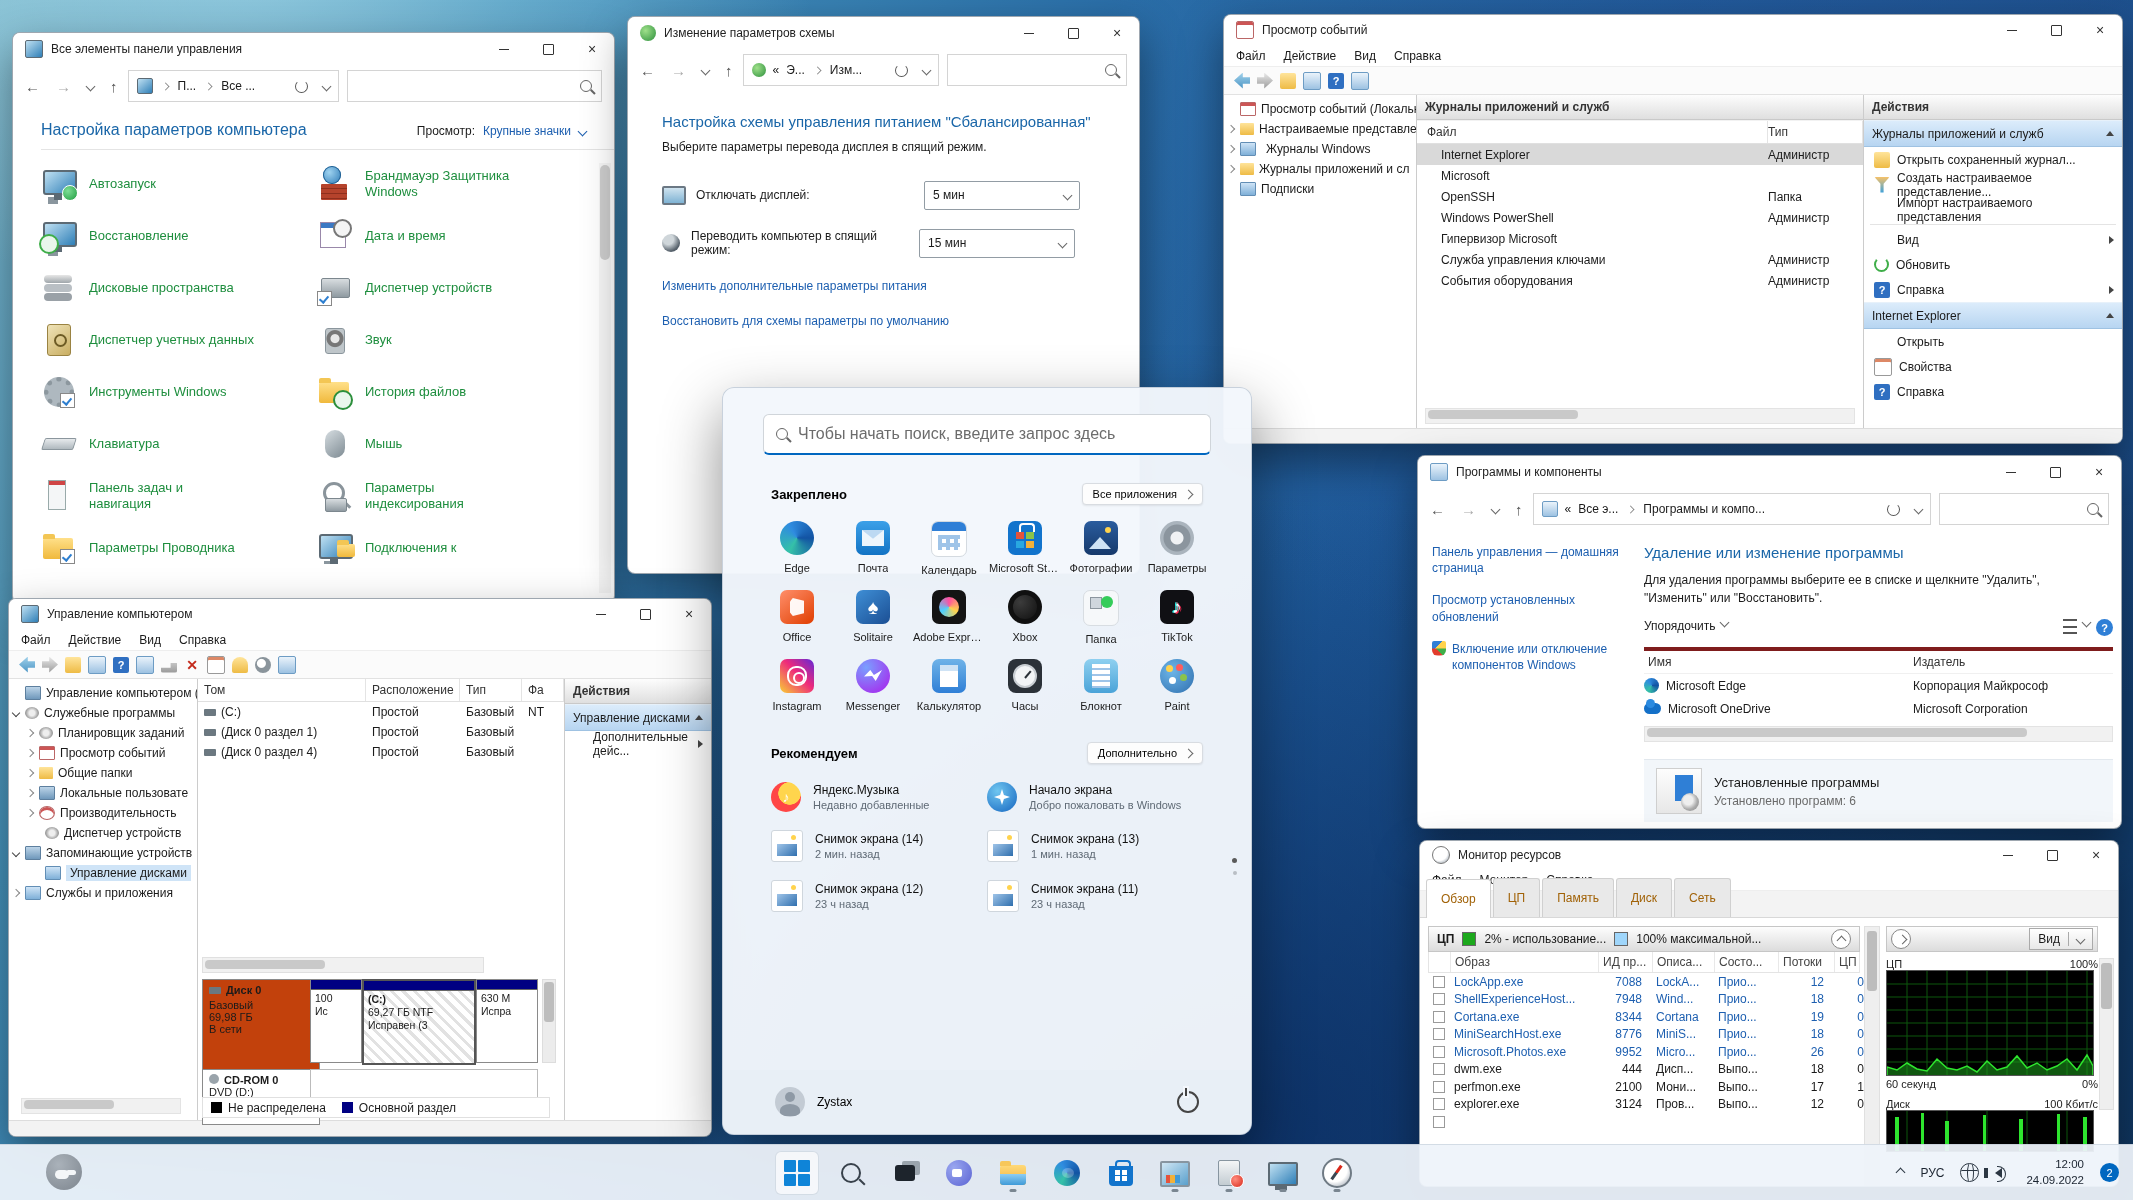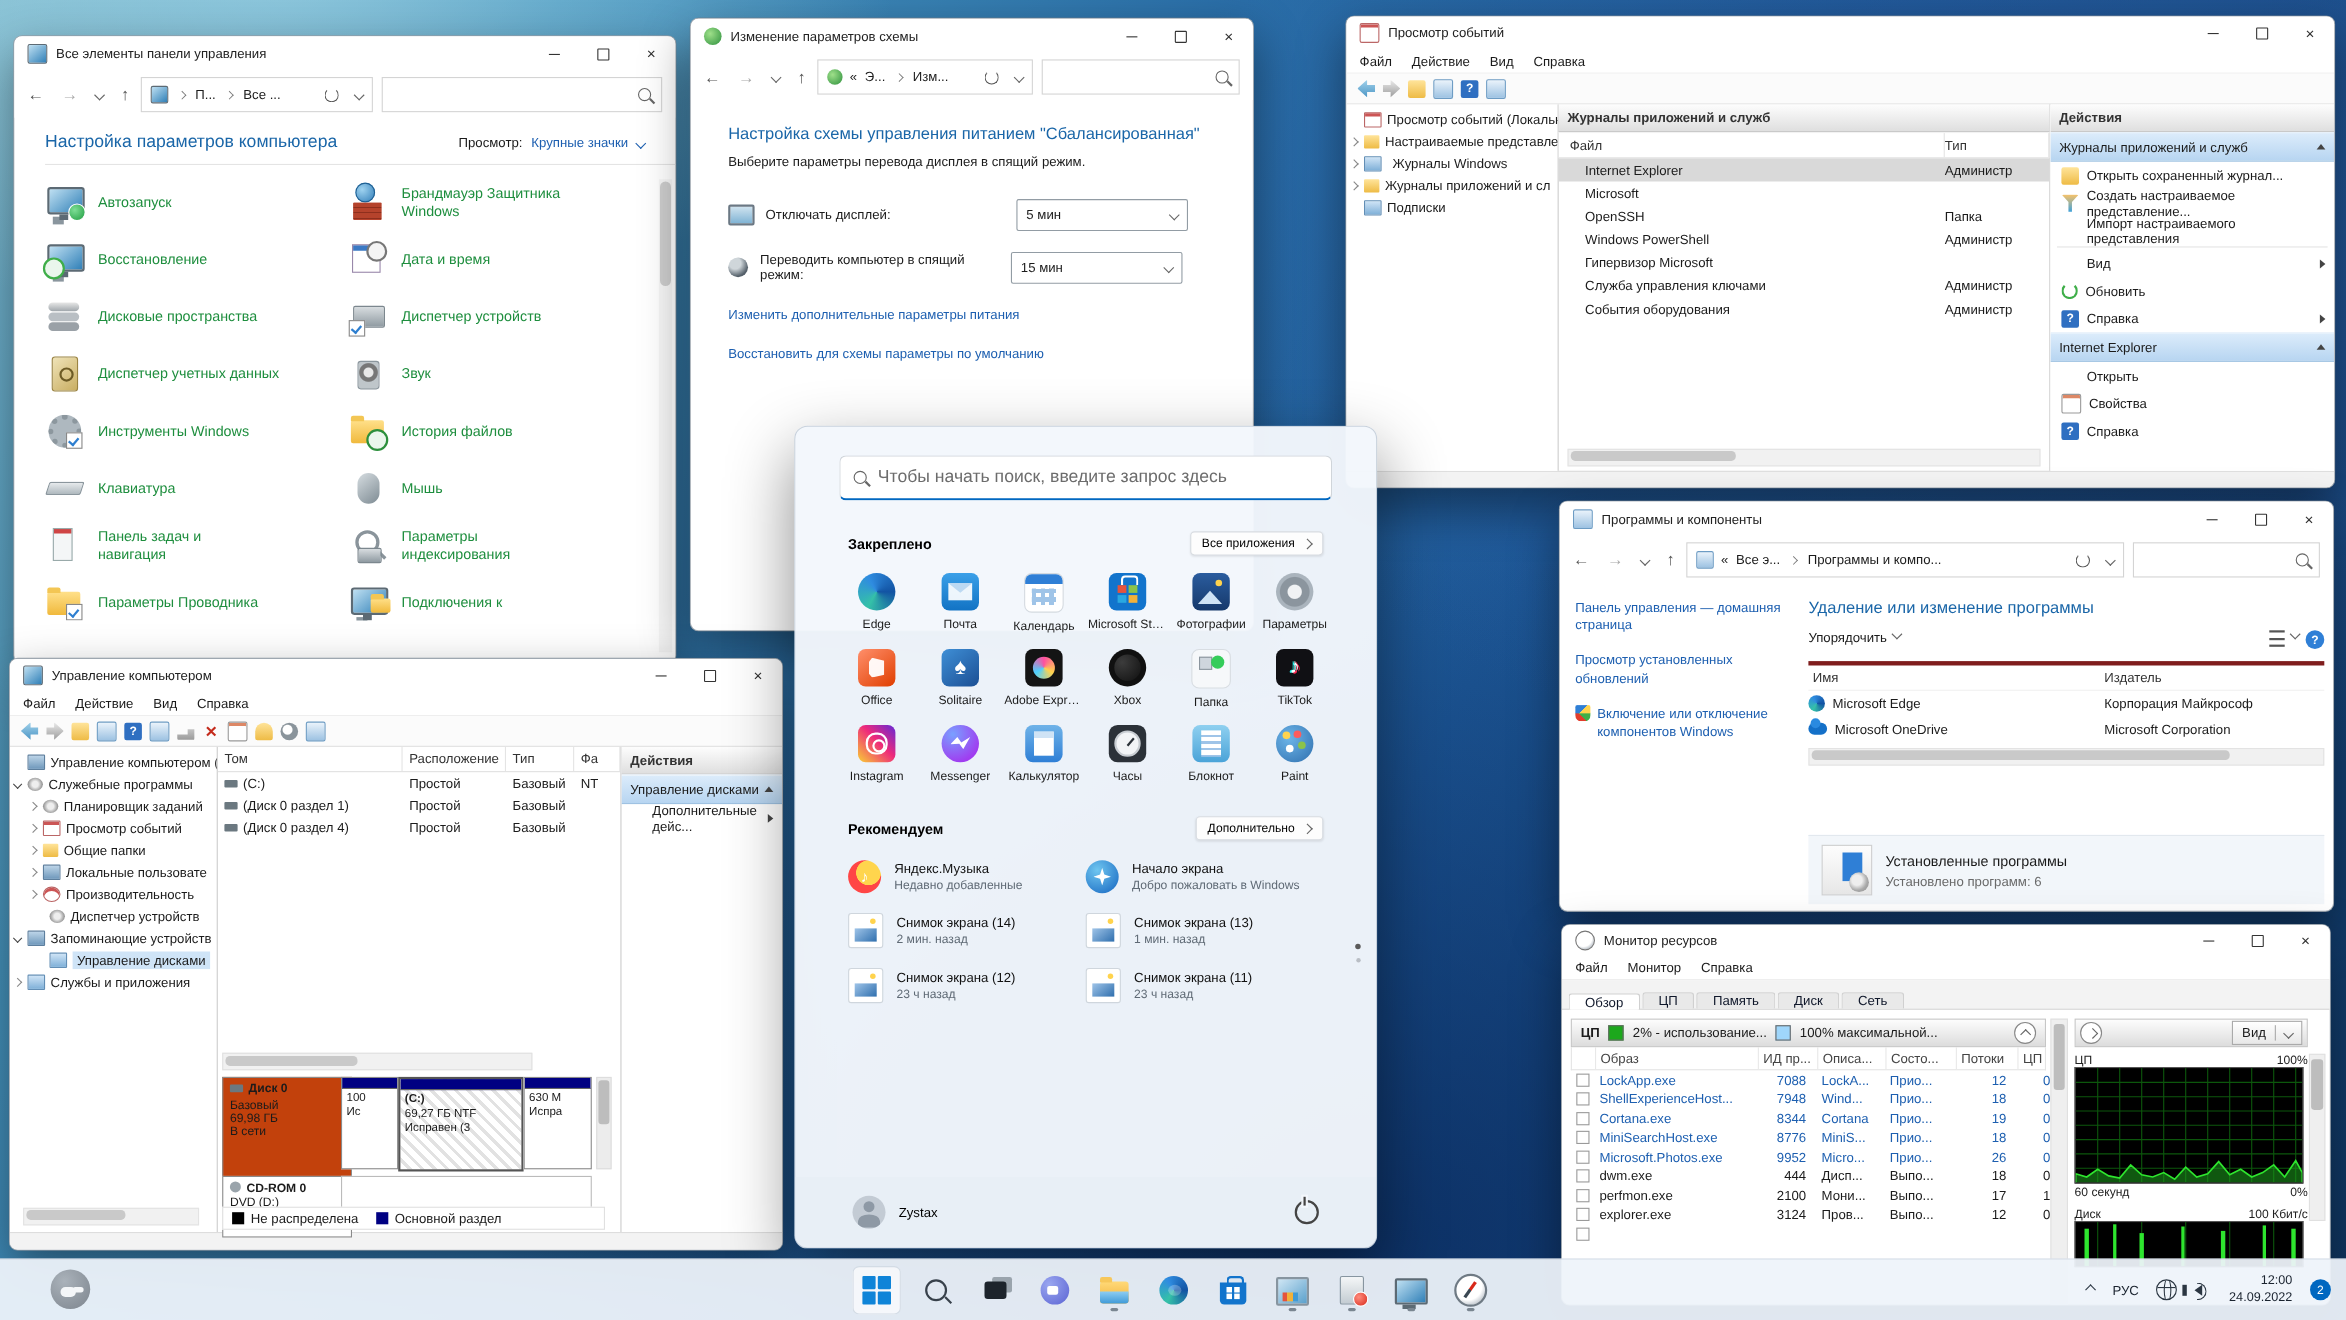--- a/index.html
+++ b/index.html
@@ -157,21 +157,21 @@
   .pstrip{height:9px;background:#000082;border-bottom:1px solid #666}
   .part .pt{padding:2px 4px}
   .hatch{background:repeating-linear-gradient(45deg,#fff 0 5px,#e2e2e2 5px 8px)}
   .vscroll{position:absolute;width:12px;background:#ececec;border:1px solid #ddd}
   .vthumb{position:absolute;left:1px;right:1px;background:#bdbdbd;border-radius:3px}
   .legend{position:absolute;left:4px;bottom:2px;height:19px;display:flex;align-items:center;gap:16px;border:1px solid #e0e0e0;right:14px;padding-left:8px;background:#fff}
   .lsq{width:11px;height:11px;display:inline-block;margin-right:6px;vertical-align:-1px}
   
   #rmwin{left:1419px;top:840px;width:698px;height:345px}
   .rmtabs{display:flex;align-items:flex-end;height:26px;background:#f3f3f3;border-bottom:1px solid #d8d8d8;padding-left:6px;gap:2px}
-  .rtab{padding:0 14px;border:1px solid #d0d0d0;border-bottom:none;background:#e9e9e9;border-radius:3px 3px 0 0;color:#0f172a}
+  .rtab{padding:12px 14px;border:1px solid #d0d0d0;border-bottom:none;background:#e9e9e9;border-radius:3px 3px 0 0;color:#a16207}
   .rtab.act{background:#fff;position:relative;top:1px}
   .rmmain{position:relative;height:260px}
   .rmleft{position:absolute;left:8px;top:8px;width:432px;bottom:-40px}
   .cpubar{height:24px;background:linear-gradient(#fdfdfd,#dcdcdc);border:1px solid #c6c6c6;display:flex;align-items:center;gap:8px;padding:0 8px;font-size:12px}
   .sw{width:12px;height:12px;border:1px solid #666}
   .rmhdr{display:grid;grid-template-columns:22px 148px 54px 62px 64px 56px 40px 1fr;height:20px;align-items:center;border:1px solid #e4e4e4;border-top:none;color:#444}
   .rmhdr>div{border-right:1px solid #e8e8e8;height:100%;display:flex;align-items:center;padding-left:4px;white-space:nowrap;overflow:hidden}
   .rrow{display:grid;grid-template-columns:22px 148px 54px 62px 64px 56px 40px 1fr;height:17.5px;align-items:center;white-space:nowrap}
   .rrow>div{padding-left:4px;overflow:hidden}
   .rrow .num{text-align:right;padding-right:10px}
@@ -709,20 +709,21 @@
       <div class="sitem link">
           <span>Просмотр установленных обновлений</span>
         </div>
       <div class="sitem link">
           <span class="shield"></span>
           <span>Включение или отключение компонентов Windows</span>
         </div>
     </div>
     <div class="pgmain">
       <div class="pgh1">Удаление или изменение программы</div>
+      <div style="font-size:12px;line-height:1.5;max-width:440px">Для удаления программы выберите ее в списке и щелкните "Удалить", "Изменить" или "Восстановить".</div>
       <div class="orgbar">
         <span>Упорядочить</span>
           <span class="chev"></span>
         <span class="lvico"></span>
           <span class="chev"></span>
         <span class="qhelp">?</span>
       </div>
       <div class="pgcols">
           <div style="padding-left:4px">Имя</div>
           <div>Издатель</div>

